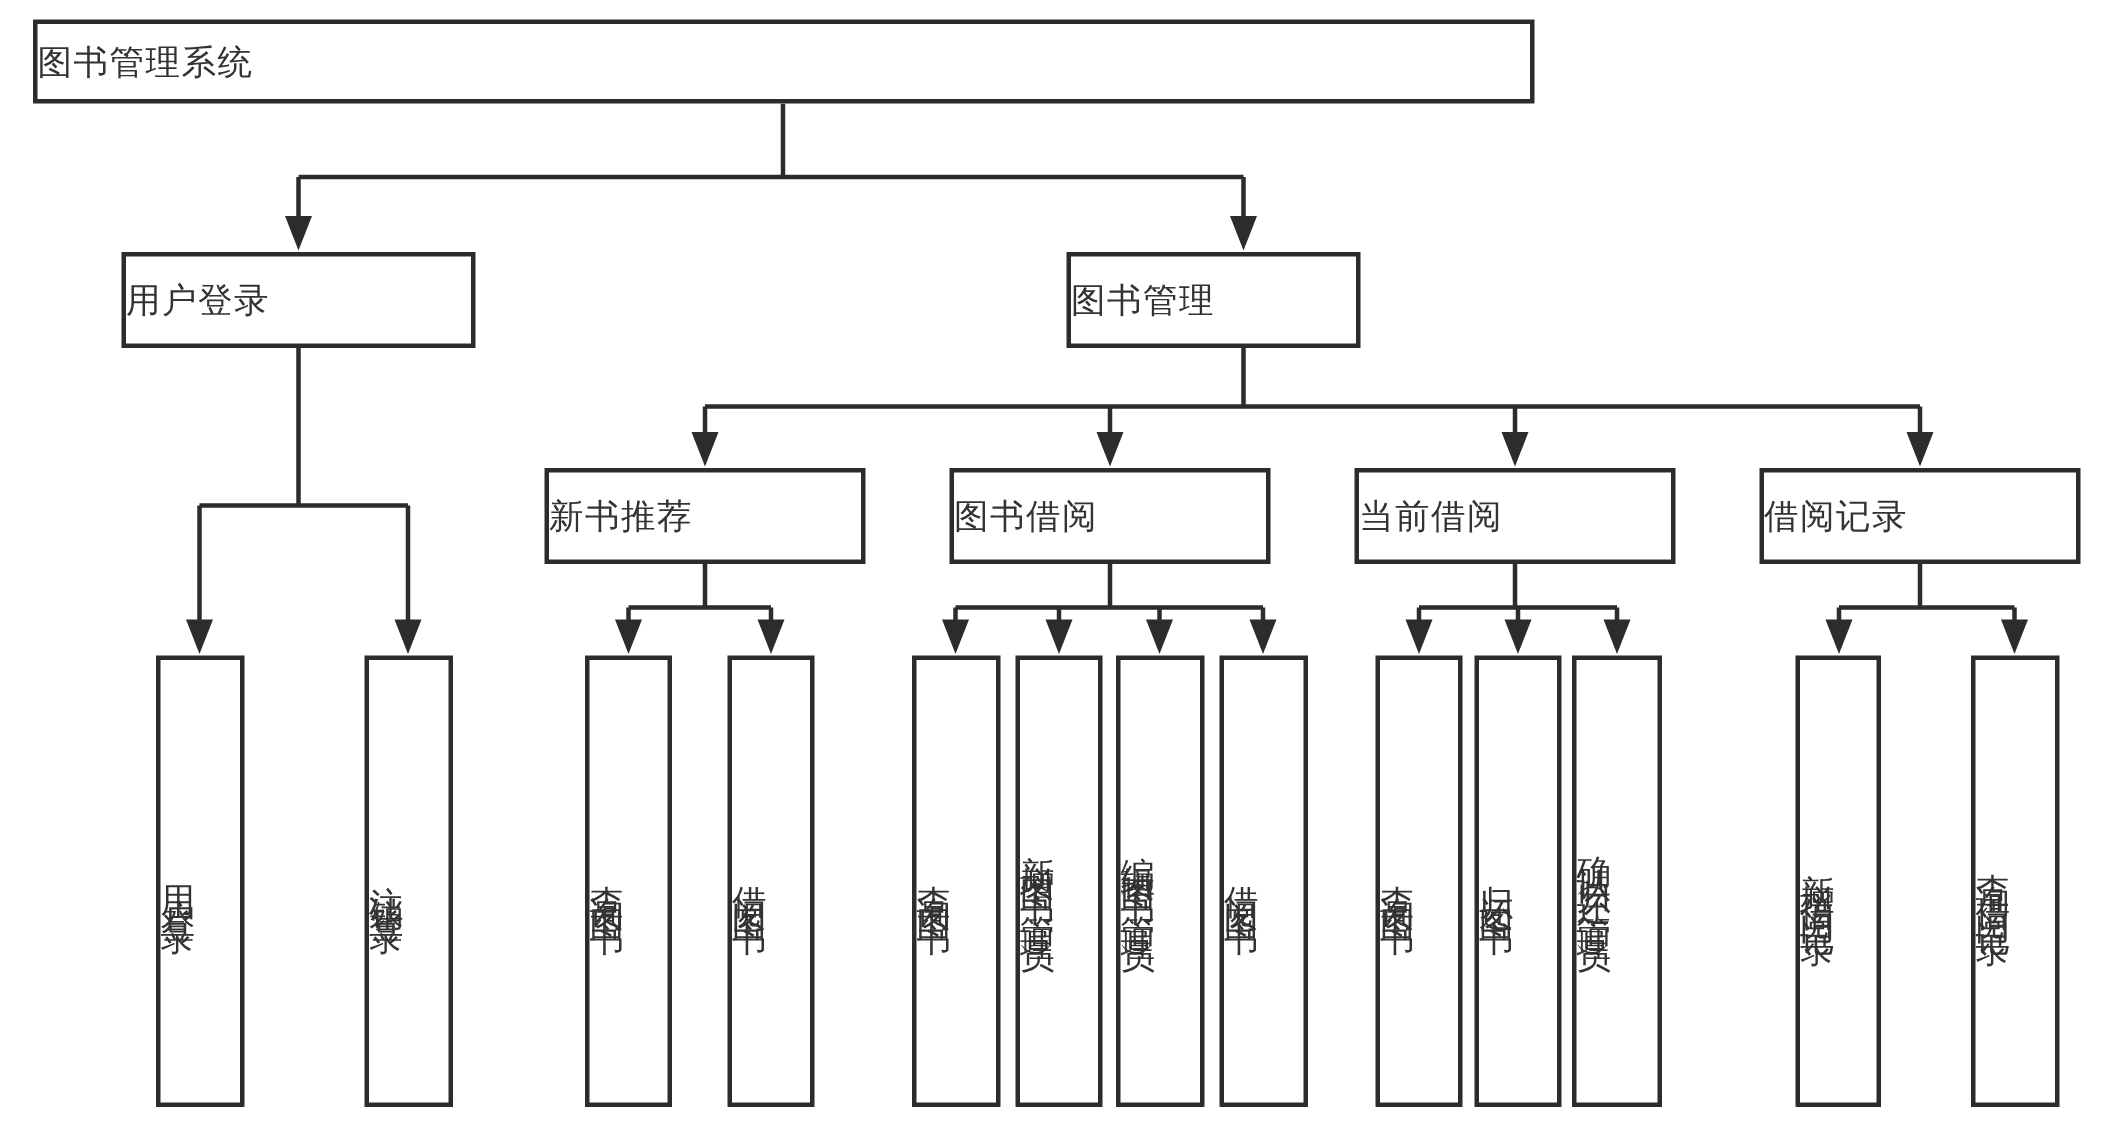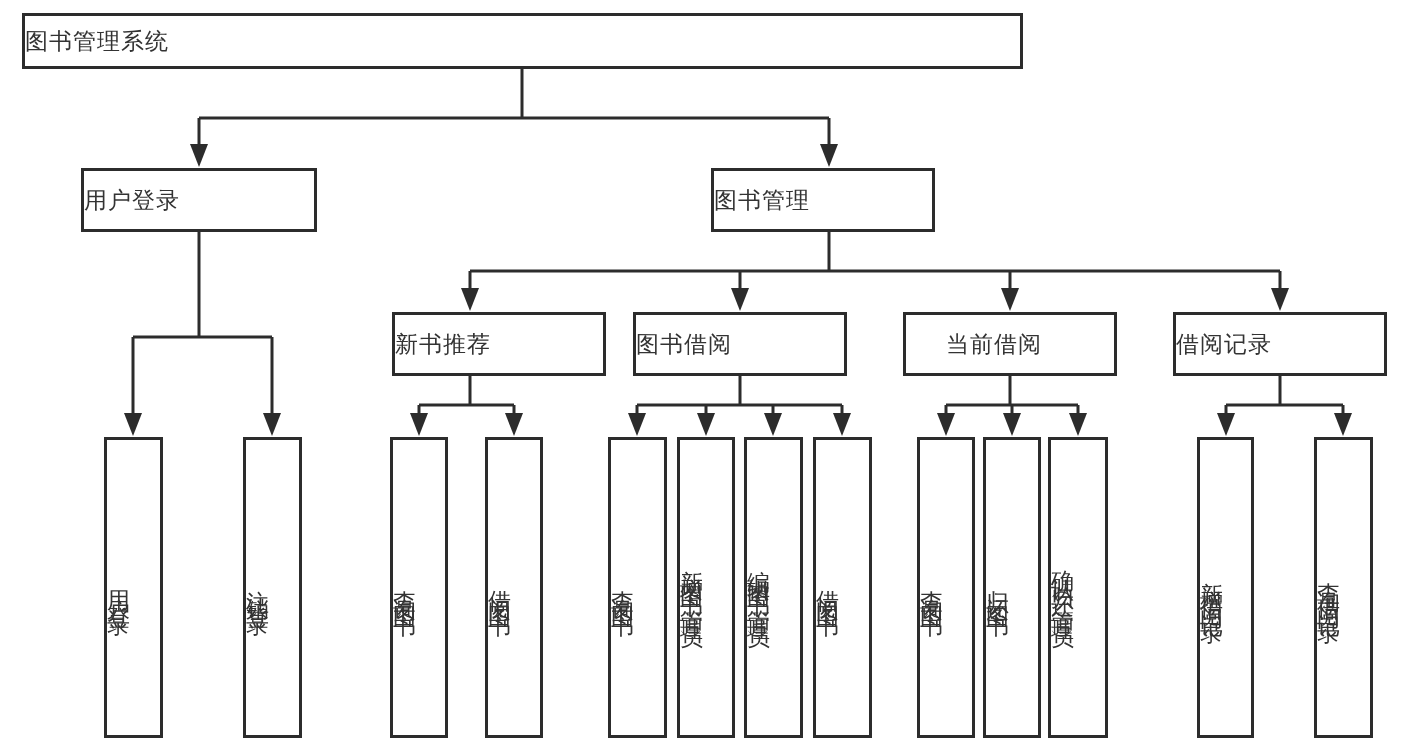--- a/index.html
+++ b/index.html
@@ -35,25 +35,25 @@
   .node.vertical span{
     writing-mode:vertical-rl;
     text-orientation:mixed;
     letter-spacing:8px;
     white-space:nowrap;
   }
   
   #node-root{left:22px;top:13px;width:1001px;height:56px;}
   
   #node-user-login{left:81px;top:168px;width:236px;height:64px;}
-  #node-book-management{left:711px;top:168px;width:224px;height:64px;}
+  #node-book-management{left:711px;top:168px;width:196px;height:64px;}
   
-  #node-new-book{left:363px;top:312px;width:214px;height:64px;margin-left:29px;}
+  #node-new-book{left:363px;top:312px;width:214px;height:64px;}
   #node-book-borrow{left:633px;top:312px;width:214px;height:64px;}
-  #node-current-borrow{left:903px;top:312px;width:214px;height:64px;padding-left:40px;}
+  #node-current-borrow{left:903px;top:312px;width:214px;height:64px;}
   #node-borrow-record{left:1173px;top:312px;width:214px;height:64px;}
   
   .leaf{top:437px;height:301px;}
   #leaf-ul-1{left:104px;width:59px;}
   #leaf-ul-2{left:243px;width:59px;}
   #leaf-nb-1{left:390px;width:58px;}
   #leaf-nb-2{left:485px;width:58px;}
   #leaf-bb-1{left:608px;width:59px;}
   #leaf-bb-2{left:677px;width:58px;}
   #leaf-bb-3{left:744px;width:59px;}

